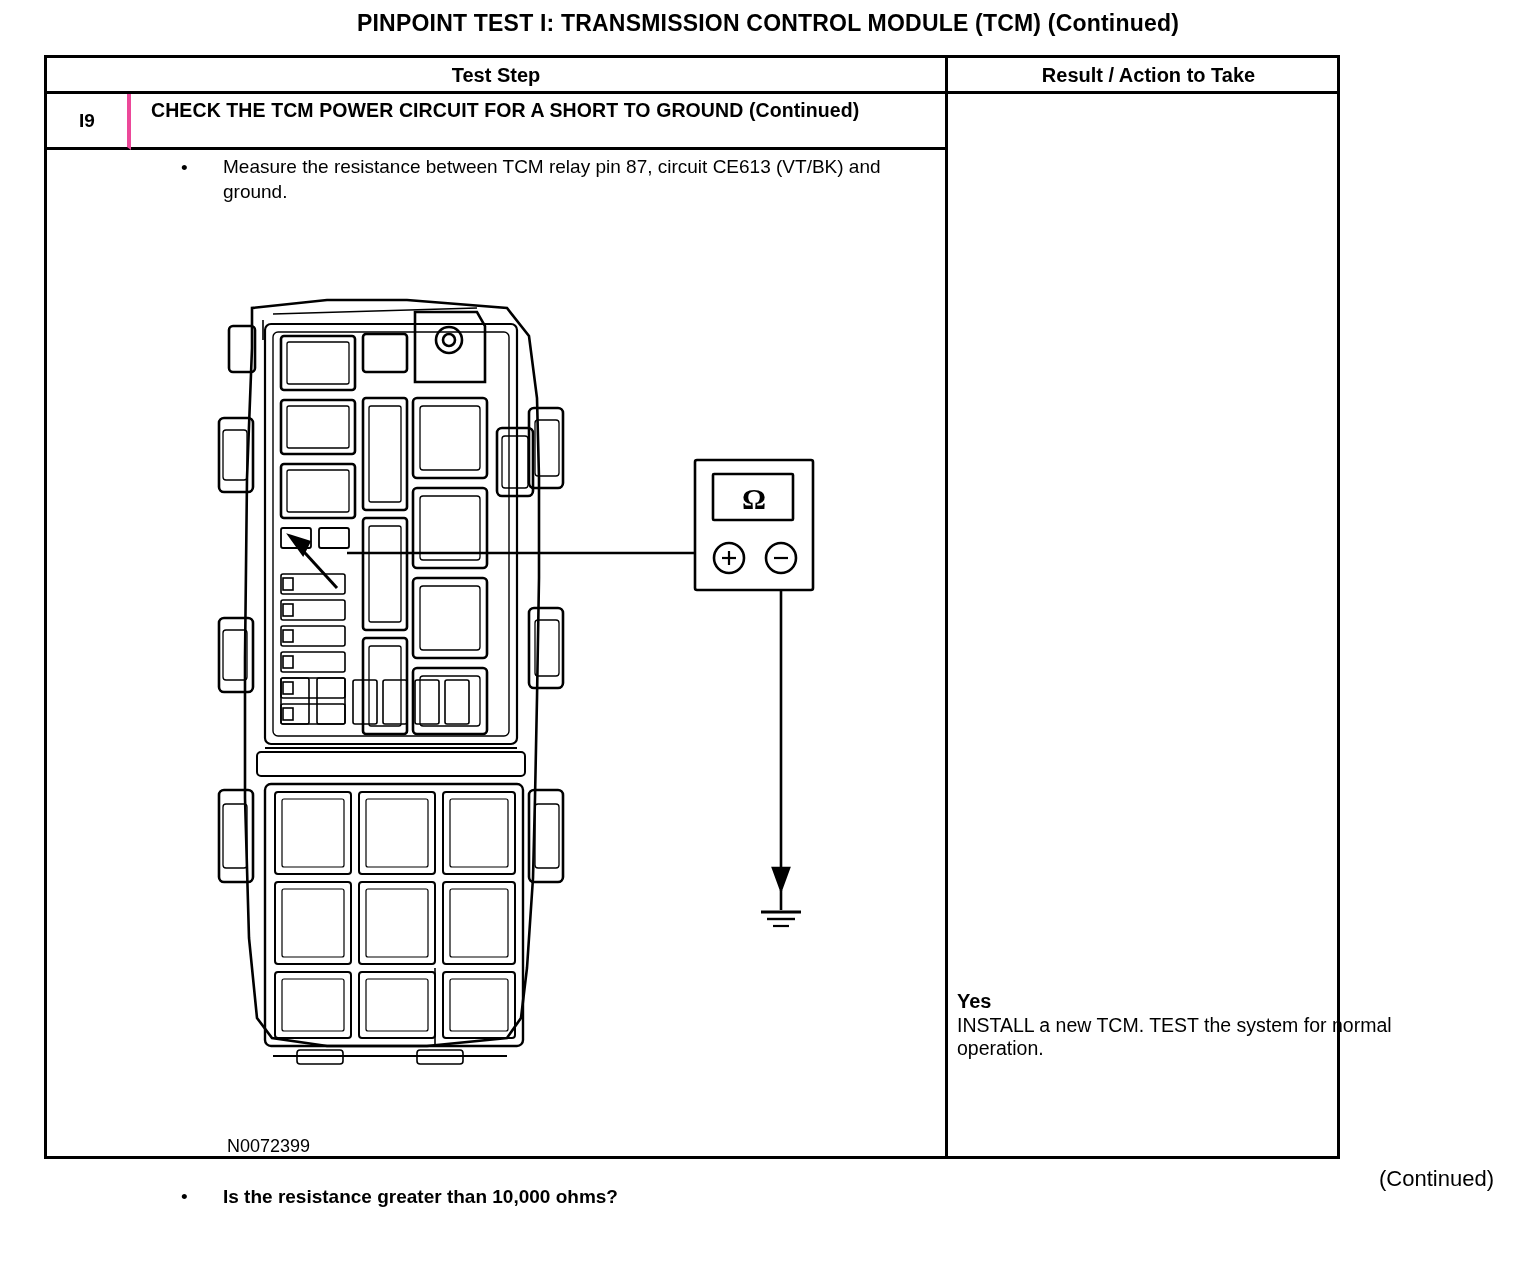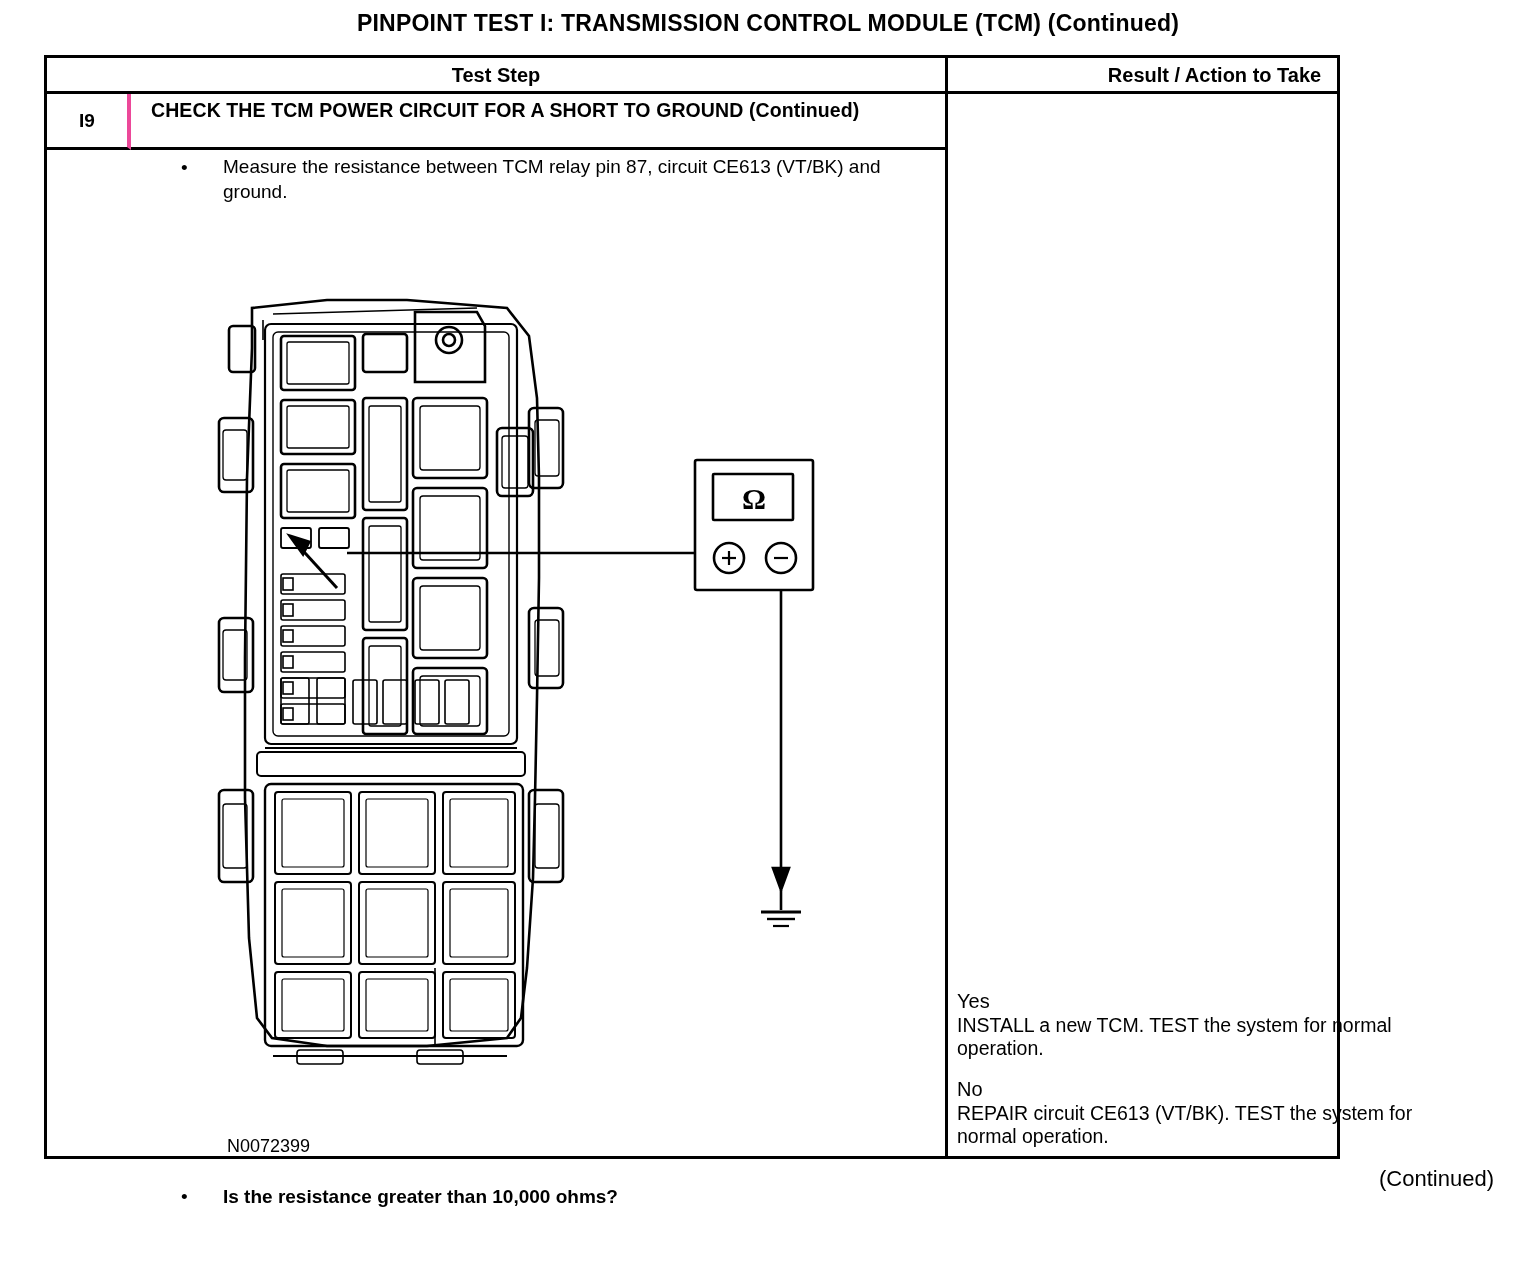--- a/index.html
+++ b/index.html
@@ -51,21 +51,21 @@
   .hdr-left, .hdr-right {
     position: absolute;
     top: 0;
     height: 36px;
     line-height: 34px;
     text-align: center;
     font-size: 20px;
     font-weight: bold;
   }
   .hdr-left { left: 0; width: 898px; }
-  .hdr-right { left: 919px; width: 497px; border-radius: 6px; }
+  .hdr-right { left: 853px; width: 497px; border-radius: 6px; }
   .col-divider {
     position: absolute;
     left: 898px;
     top: 0;
     width: 3px;
     height: 1098px;
     background: #000;
   }
   .step-num-cell {
     position: absolute;
@@ -145,21 +145,21 @@
   .result-block {
     position: absolute;
     left: 910px;
     width: 488px;
     font-size: 19.5px;
     line-height: 23px;
   }
   .result-yes { top: 932px; }
   .result-no  { top: 1020px; }
   .result-label {
-    font-weight: normal;
+    font-weight: bold;
     font-size: 20px;
     display: block;
     margin-bottom: 1px;
   }
   .continued {
     position: absolute;
     right: 42px;
     top: 1166px;
     font-size: 22px;
     text-align: right;
@@ -341,22 +341,18 @@
     <div class="question-line">
       <span class="dot">•</span>
       <span>Is the resistance greater than 10,000 ohms?</span>
     </div>
 
     <div class="result-block result-yes">
       <span class="result-label">Yes</span>
       <span>INSTALL a new TCM. TEST the system for normal operation.</span>
     </div>
 
-    <div class="result-block result-no">
-      <span class="result-label">No</span>
-      <span>REPAIR circuit CE613 (VT/BK). TEST the system for normal operation.</span>
-    </div>
 
   </div>
 
   <div class="continued">(Continued)</div>
 
 </div>
 
 </body></html>

